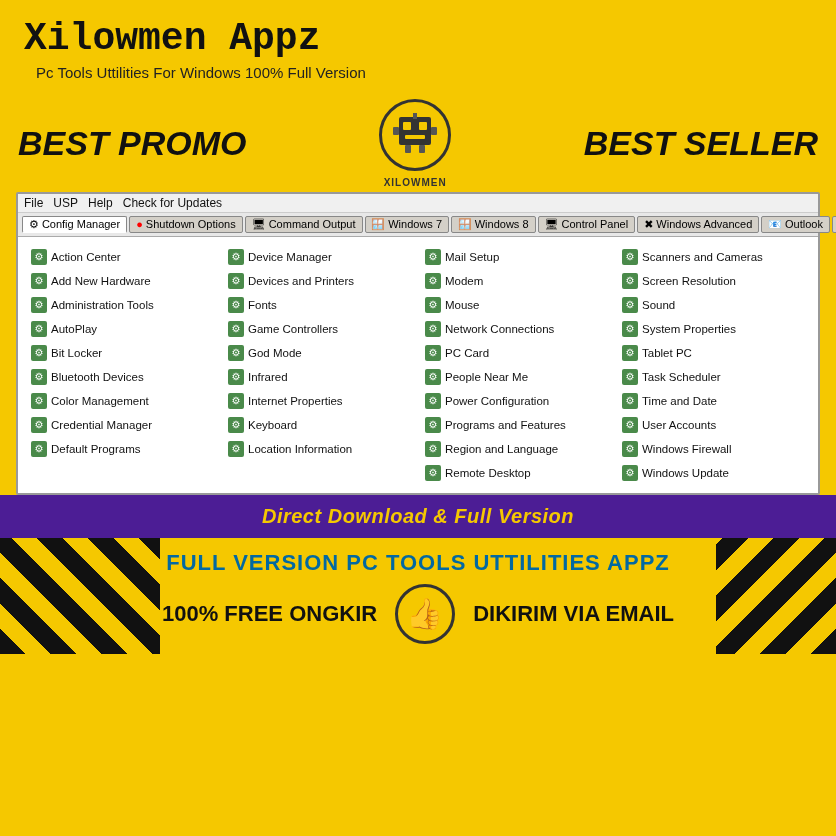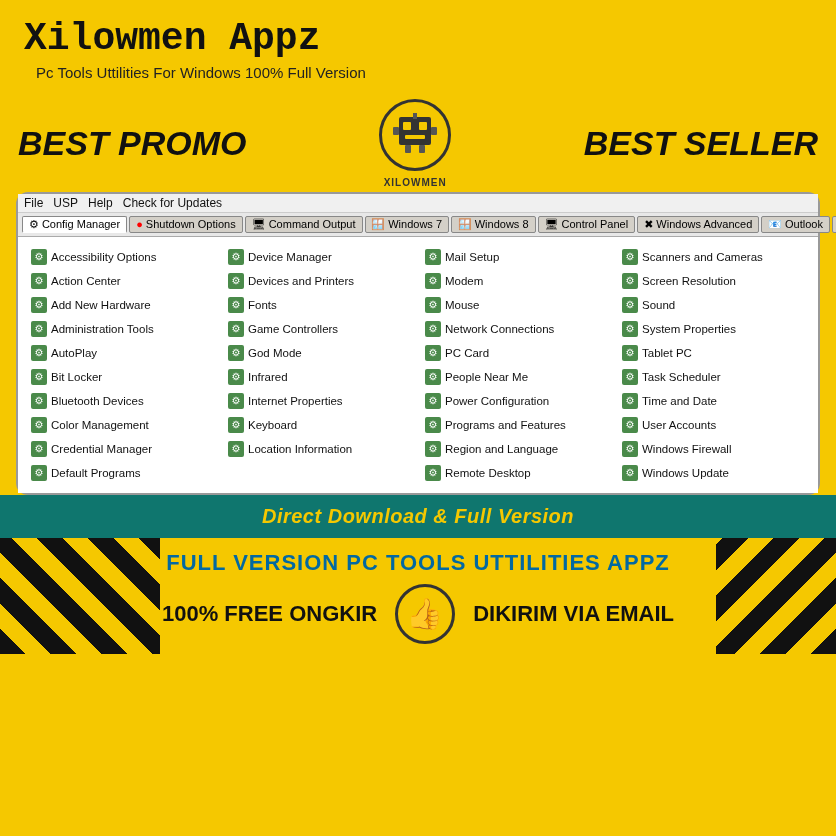--- a/index.html
+++ b/index.html
@@ -67,21 +67,21 @@
       letter-spacing: 1px;
       color: #333;
       margin-top: 6px;
     }
 
     
     .app-window {
       margin: 4px 16px 0 16px;
       background: #7f1d1d;
       border: 2px solid #999;
-      border-radius: 12px;
+      border-radius: 2px;
     }
     .menu-bar {
       background: #f0f0f0;
       border-bottom: 1px solid #ccc;
       padding: 2px 6px;
       font-size: 12px;
       display: flex;
       gap: 10px;
     }
     .menu-bar span {
@@ -173,21 +173,21 @@
         #111 0px,
         #111 18px,
         #f5c800 18px,
         #f5c800 36px
       );
       opacity: 1;
     }
 
     
     .download-bar {
-      background: #0f766e;
+      background: #4c1d95;
       color: #f5c800;
       text-align: center;
       font-size: 20px;
       font-weight: 900;
       padding: 10px 0;
       font-style: italic;
       font-family: Arial Black, Arial, sans-serif;
       letter-spacing: 0.5px;
     }
     .bottom-section {
@@ -332,24 +332,20 @@
       
       
     </div>
 
   </div>
 
   <div class="grid-area" id="grid-area">
   <div class="grid-col">
         <div class="grid-item">
           <div class="item-icon"></div>
-          <span>Accessibility Options</span>
-        </div>
-        <div class="grid-item">
-          <div class="item-icon"></div>
           <span>Action Center</span>
         </div>
         <div class="grid-item">
           <div class="item-icon"></div>
           <span>Add New Hardware</span>
         </div>
         <div class="grid-item">
           <div class="item-icon"></div>
           <span>Administration Tools</span>
         </div>

